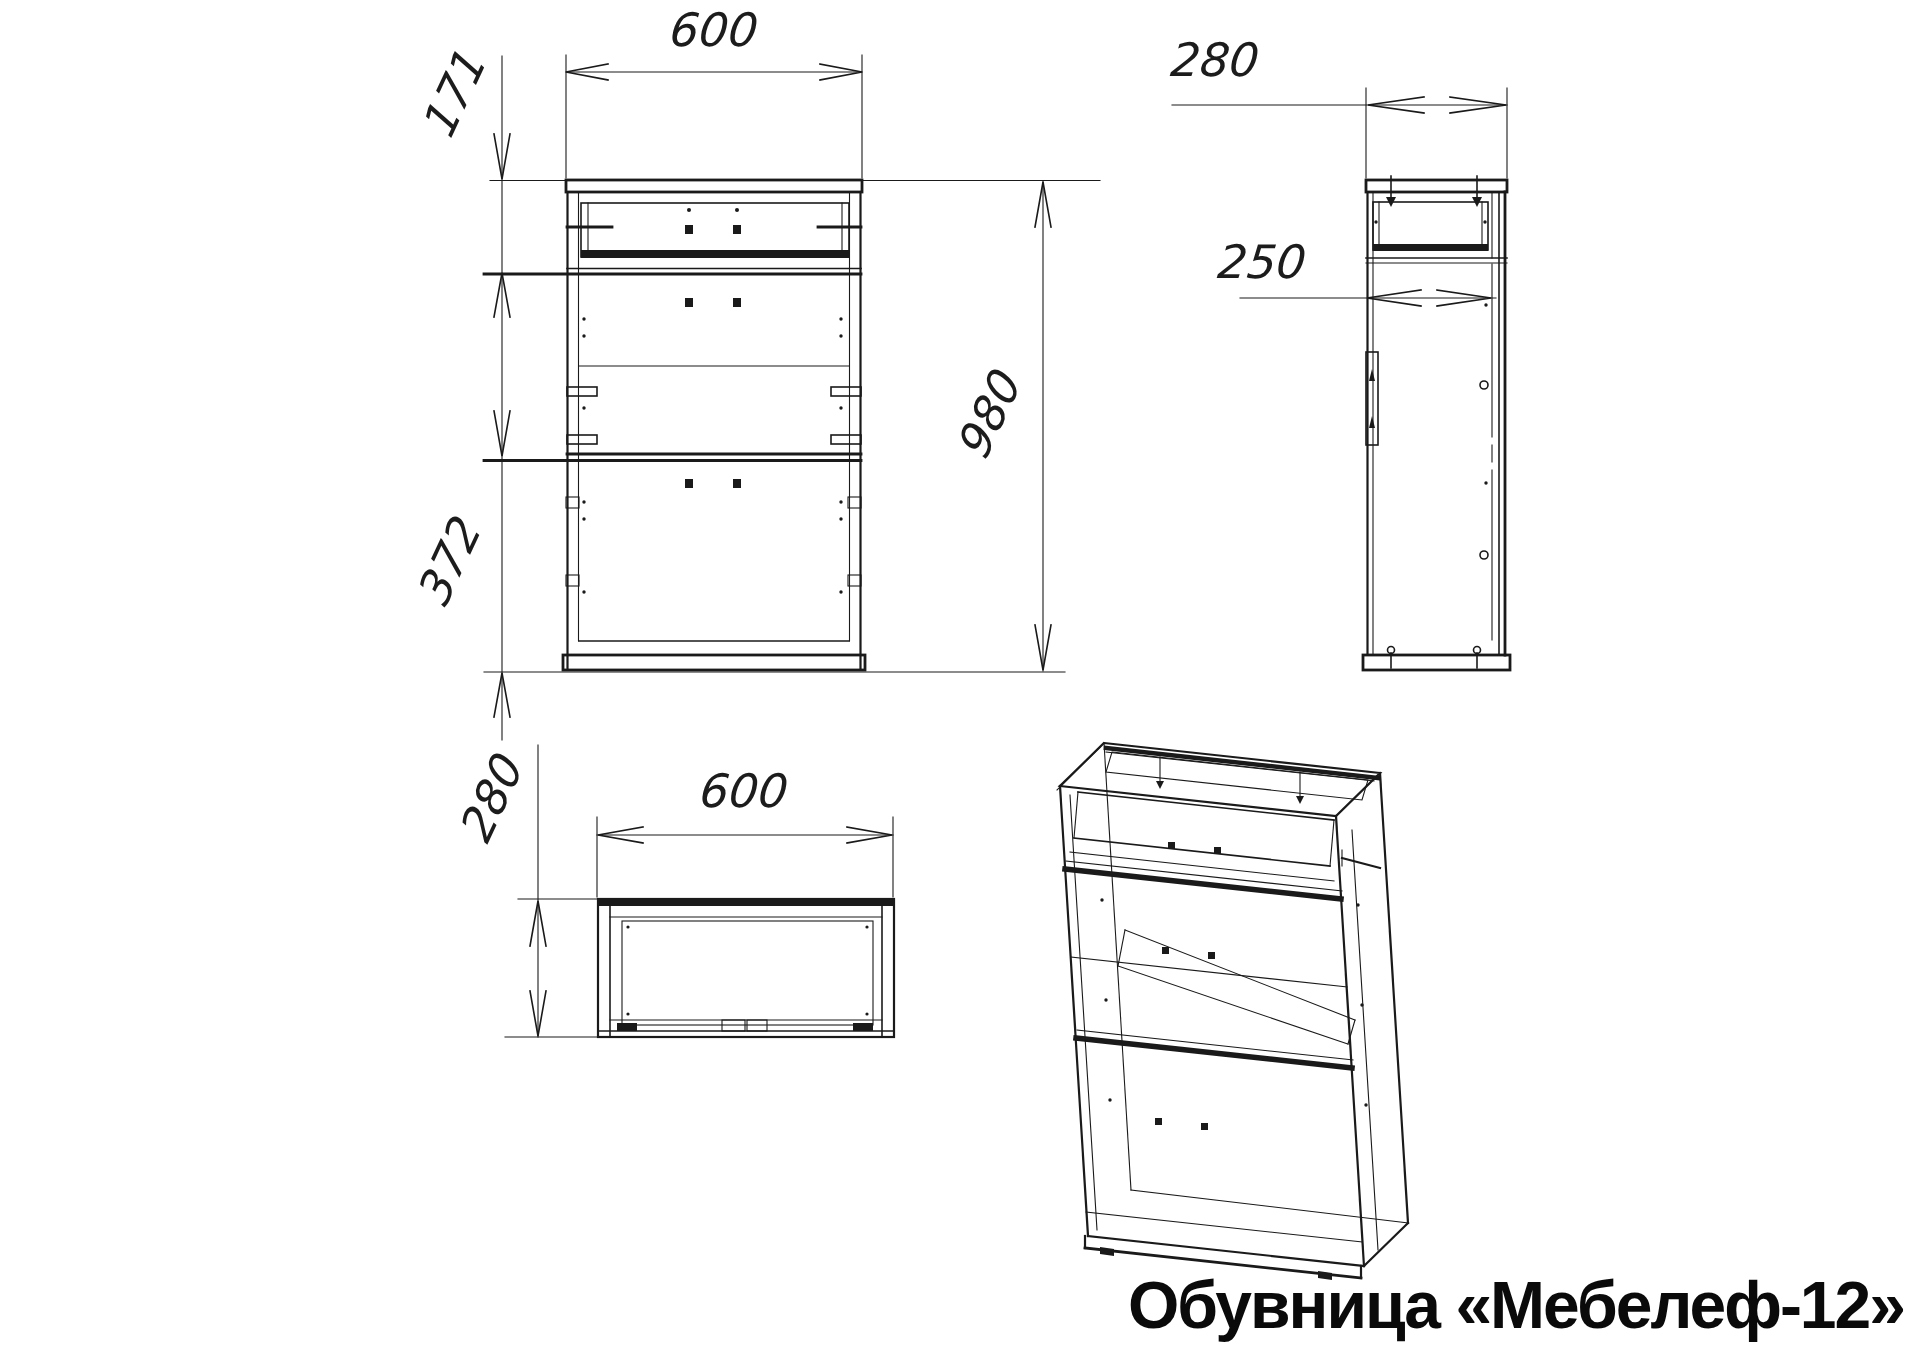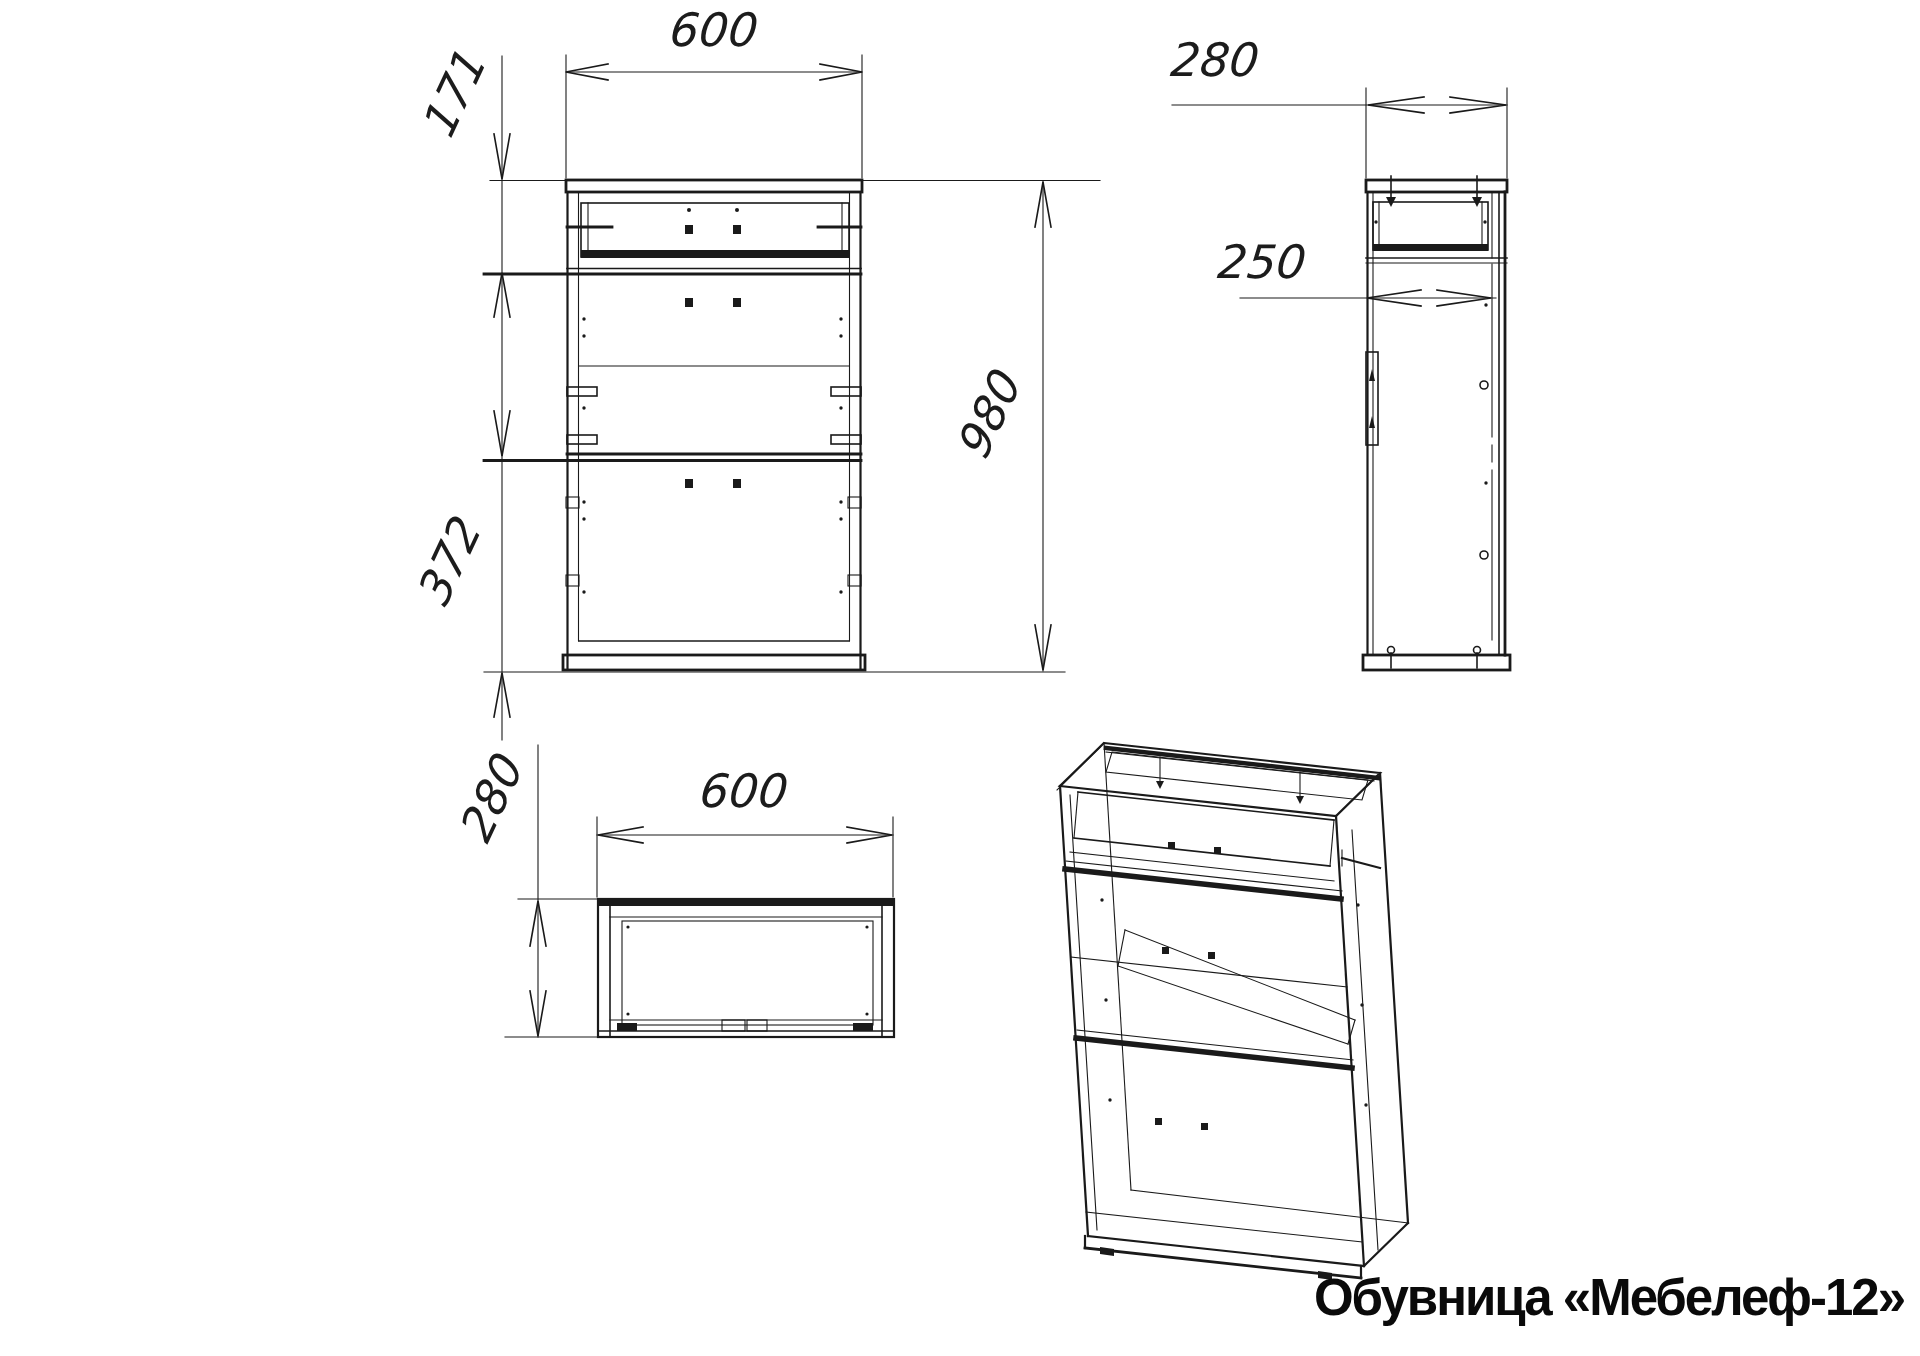--- a/index.html
+++ b/index.html
@@ -7,21 +7,21 @@
           font-family:"DejaVu Sans",sans-serif;}
   #canvas svg{position:absolute;left:0;top:0;}
   .ln{stroke:#1a1a1a;fill:none;stroke-linecap:square;}
   .fl{fill:#1a1a1a;stroke:none;}
   .w1{stroke-width:1.1;} .w15{stroke-width:1.6;} .w2{stroke-width:2.2;}
   .w25{stroke-width:2.8;} .w4{stroke-width:4.5;} .w5{stroke-width:5.5;}
   .dimlabel{position:absolute;color:#1c1c1c;font-style:italic;font-size:46px;line-height:1;
             white-space:nowrap;transform:translate(-50%,-50%) skewX(-6deg);}
   .dimlabel.rot{transform:translate(-50%,-50%) rotate(-65deg) skewX(-6deg);}
   .title{position:absolute;right:16px;top:1272px;color:#0a0a0a;font-weight:bold;
-         font-size:51px;line-height:1;letter-spacing:-2px;white-space:nowrap;
+         font-size:66px;line-height:1;letter-spacing:-2px;white-space:nowrap;
          font-family:"Liberation Sans",sans-serif;}
 </style>
 </head>
 <body>
 
 <div id="canvas">
 
   <svg width="1920" height="1356" viewBox="0 0 1920 1356">
 
     <g>

